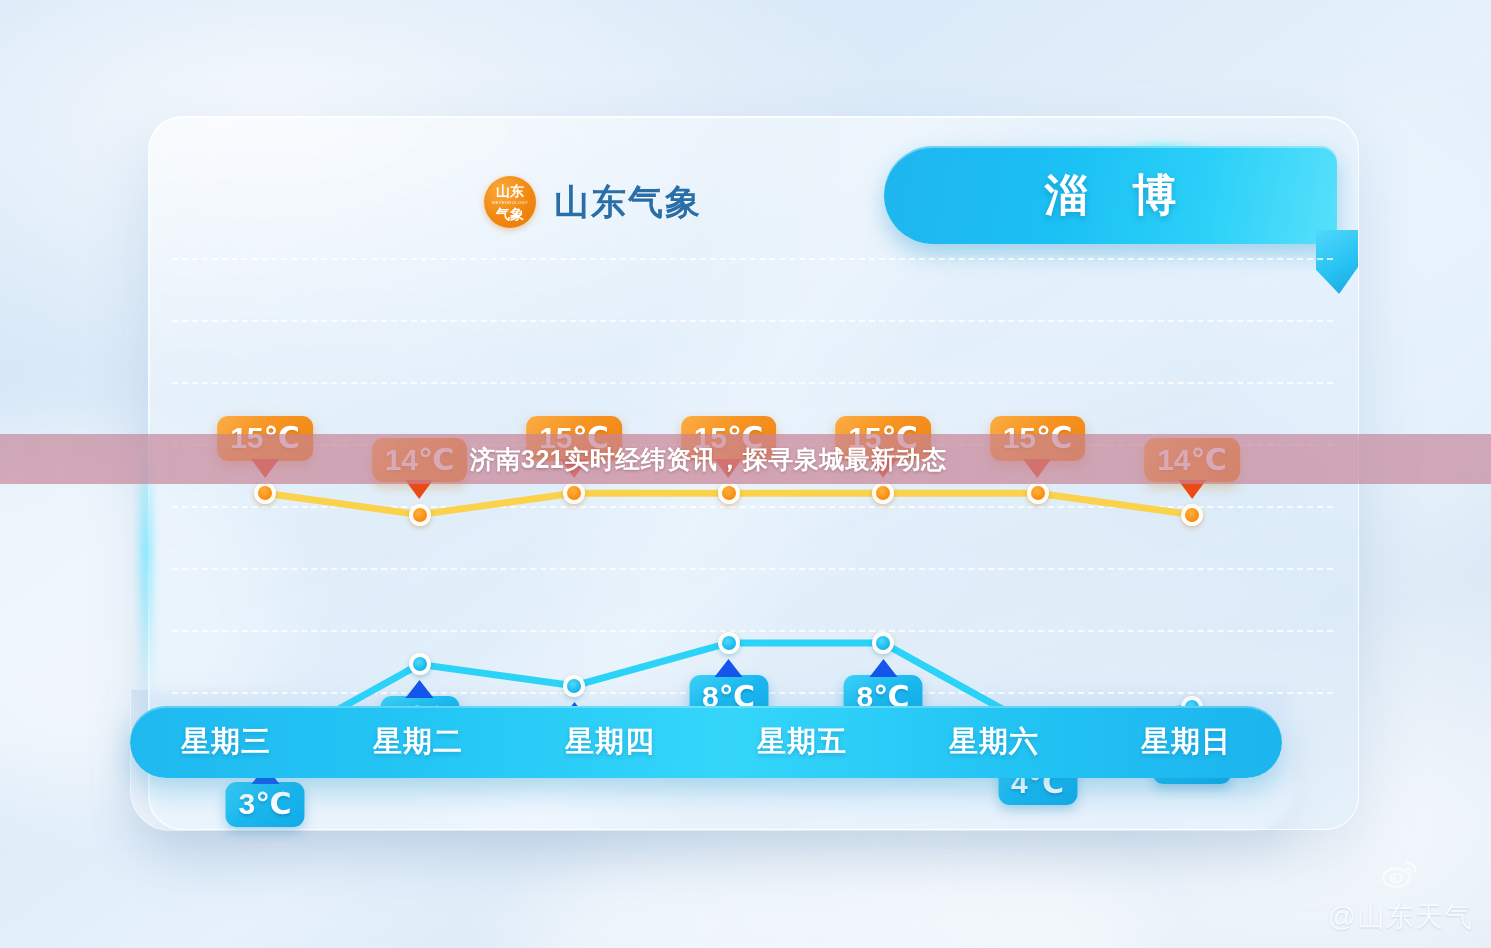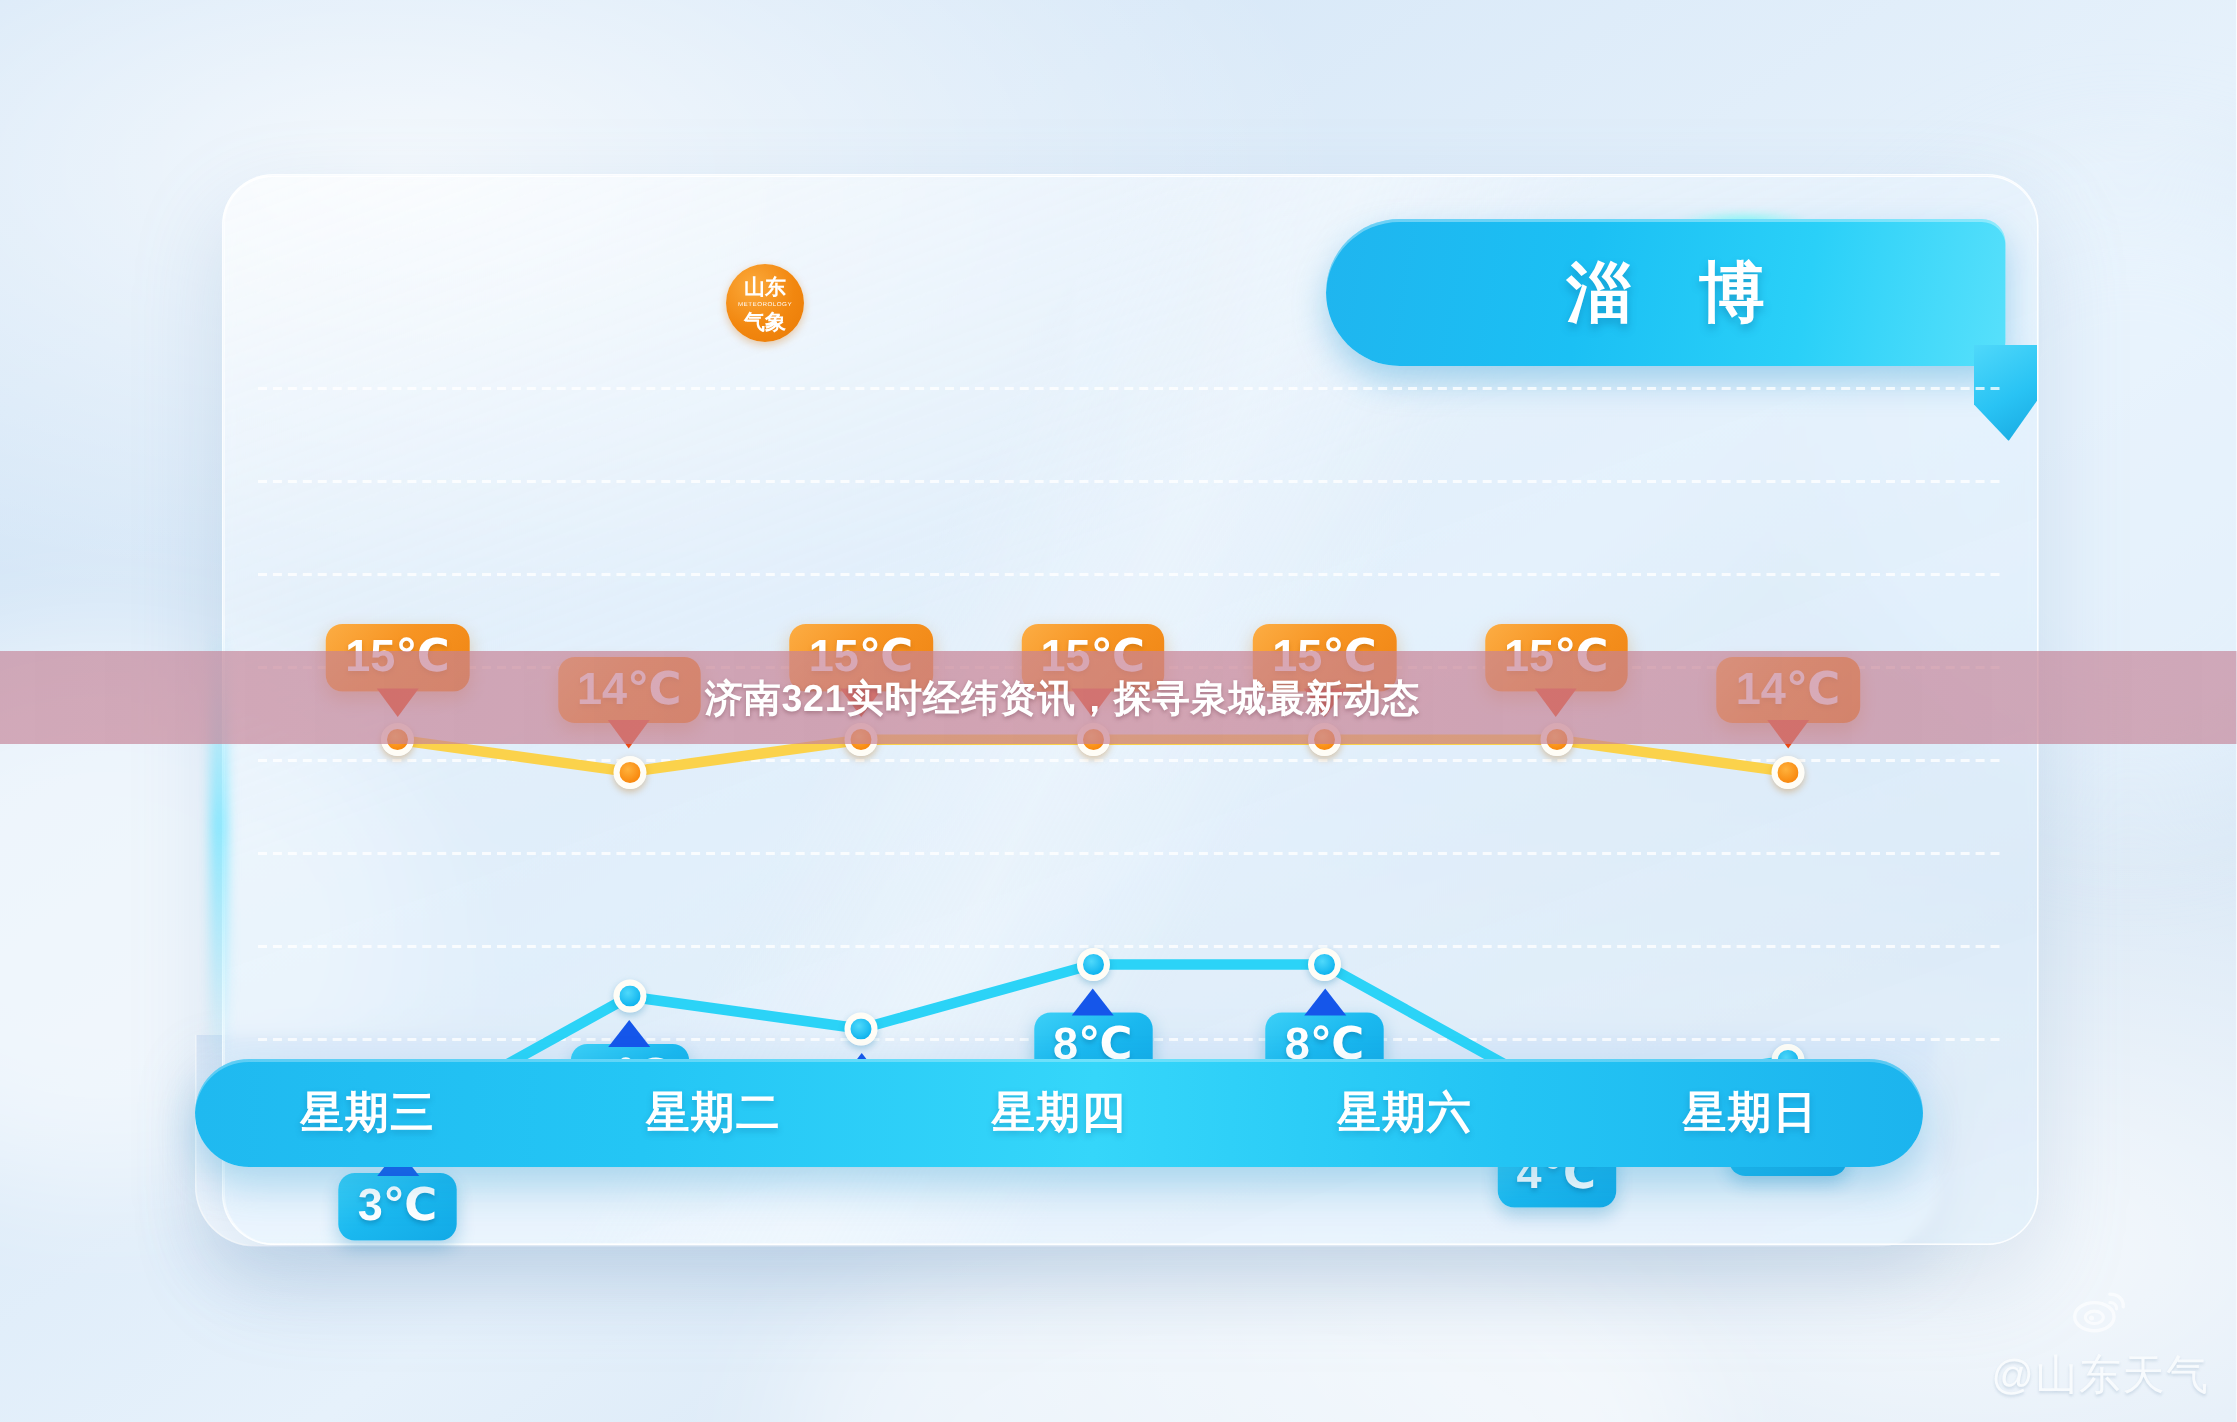--- a/index.html
+++ b/index.html
@@ -280,21 +280,21 @@
     letter-spacing: 1px;
     text-shadow: 0 2px 4px rgba(10,95,145,0.30);
   }
 
   
   #caption-band {
     position: absolute;
     left: 0;
     top: 434px;
     width: 1491px;
-    height: 62px;
+    height: 50px;
     background: linear-gradient(90deg, rgba(196,130,150,0.66) 0%, rgba(201,132,150,0.72) 50%, rgba(196,130,150,0.66) 100%);
     display: flex;
     align-items: center;
   }
   #caption-text {
     margin-left: 470px;
     font-size: 25px;
     font-weight: 700;
     color: #ffffff;
     letter-spacing: 0.5px;
@@ -333,20 +333,21 @@
   <div id="card-backplate"></div>
   <div id="card"></div>
   <div id="card-sideglow"></div>
 
   <div id="brand">
     <div id="brand-logo">
       <div class="lg-top">山东</div>
       <div class="lg-mid">METEOROLOGY</div>
       <div class="lg-bot">气象</div>
     </div>
+    <div id="brand-name">山东气象</div>
   </div>
 
   <div id="city-badge-spark"></div>
   <div id="city-badge">
     <div id="city-badge-label">淄 博</div>
   </div>
   <div id="city-badge-fold"></div>
 
   <div id="chart">
     <div id="gridlines">
@@ -392,20 +393,21 @@
         <div class="tlabel tlabel-lo" style="left: 889.5px; top: 644.6px;">4℃</div>
         <div class="pt pt-lo" style="left: 1044px; top: 591.2px;"></div>
         <div class="tlabel tlabel-lo" style="left: 1044px; top: 623.2px;">5℃</div>
       </div>
   </div>
 
   <div id="weekbar">
       <div class="weekday">星期三</div>
       <div class="weekday">星期二</div>
       <div class="weekday">星期四</div>
+      <div class="weekday">星期五</div>
       <div class="weekday">星期六</div>
       <div class="weekday">星期日</div>
     </div>
 
   <div id="caption-band">
     <div id="caption-text">济南321实时经纬资讯，探寻泉城最新动态</div>
   </div>
 
   <div id="watermark">
     <svg id="wm-logo" viewBox="0 0 40 32">

